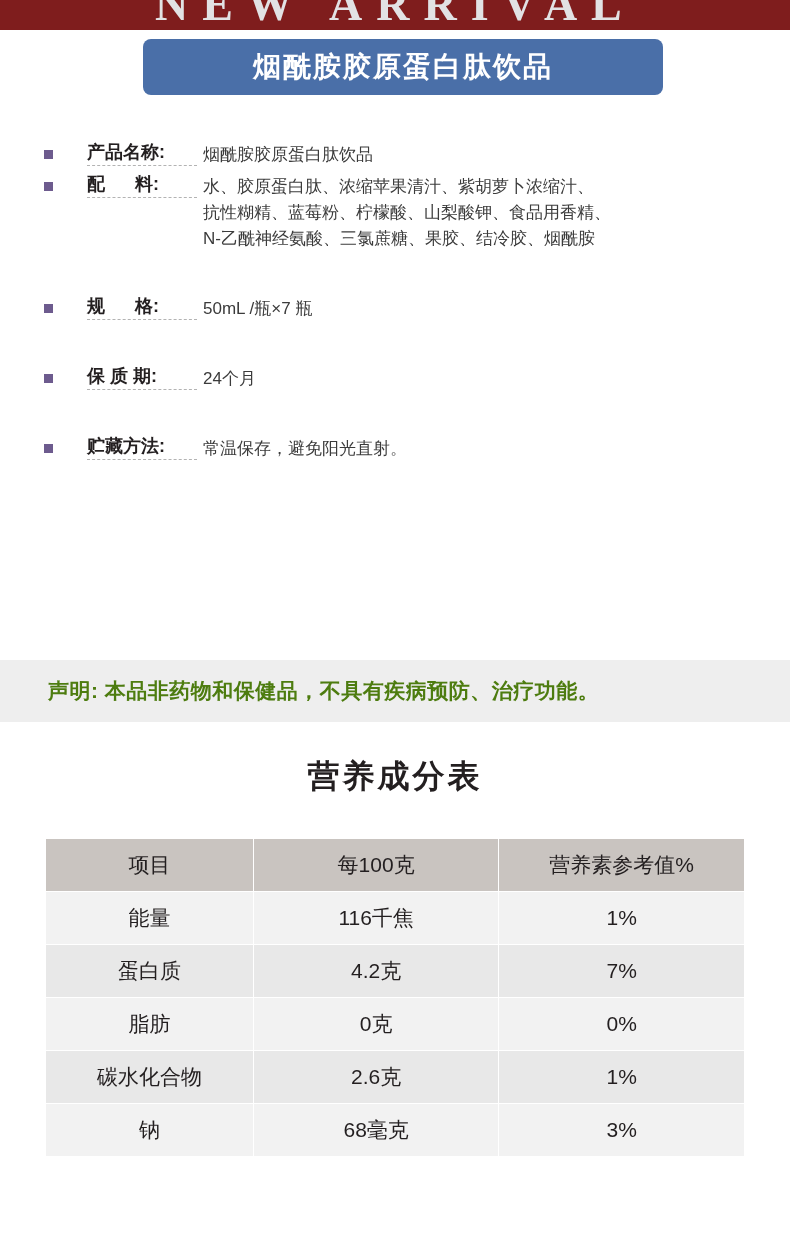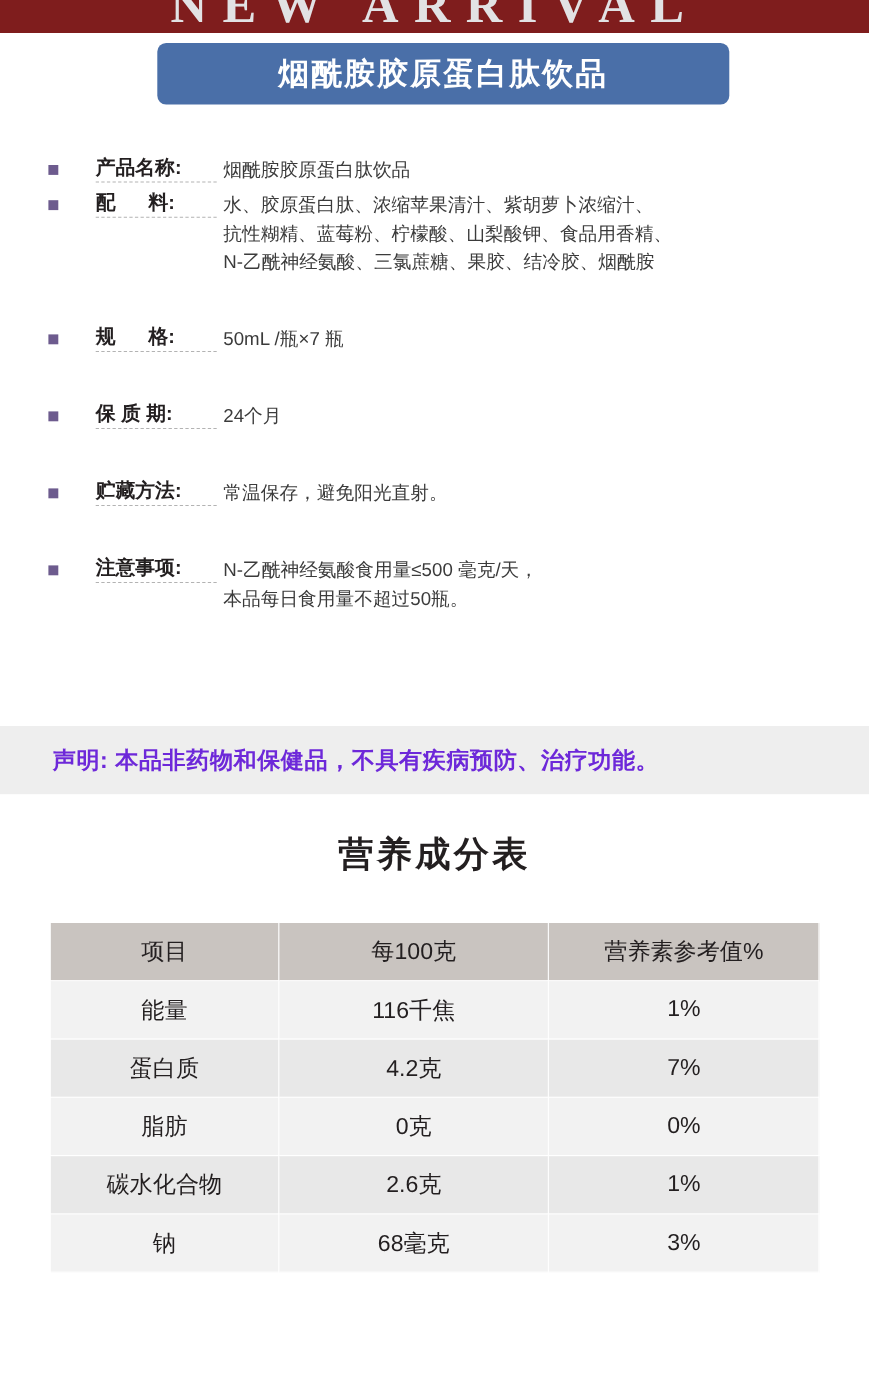--- a/index.html
+++ b/index.html
@@ -114,21 +114,21 @@
     position: absolute;
     top: 660px;
     left: 0;
     width: 790px;
     height: 62px;
     background: #eeeeee;
     display: flex;
     align-items: center;
   }
   .statement-text {
-    color: #6d28d9;
+    color: #4d7c0f;
     font-size: 21px;
     font-weight: bold;
     margin-left: 48px;
     letter-spacing: 0.5px;
   }
 
   
   .nutri-heading {
     position: absolute;
     top: 755px;
@@ -237,30 +237,20 @@
     <div class="spec-row gap-before">
       <span class="bullet"></span>
       <span class="label-wrap">
         <span class="label">贮藏方法:</span>
       </span>
       <span class="value">
         <span class="line">常温保存，避免阳光直射。</span>
       </span>
     </div>
 
-    <div class="spec-row gap-before">
-      <span class="bullet"></span>
-      <span class="label-wrap">
-        <span class="label">注意事项:</span>
-      </span>
-      <span class="value">
-        <span class="line">N-乙酰神经氨酸食用量≤500 毫克/天，</span>
-        <span class="line">本品每日食用量不超过50瓶。</span>
-      </span>
-    </div>
 
   </div>
 
   <div class="statement">
     <div class="statement-text">声明: 本品非药物和保健品，不具有疾病预防、治疗功能。</div>
   </div>
 
   <div class="nutri-heading">营养成分表</div>
 
   <table class="nutri-table">

